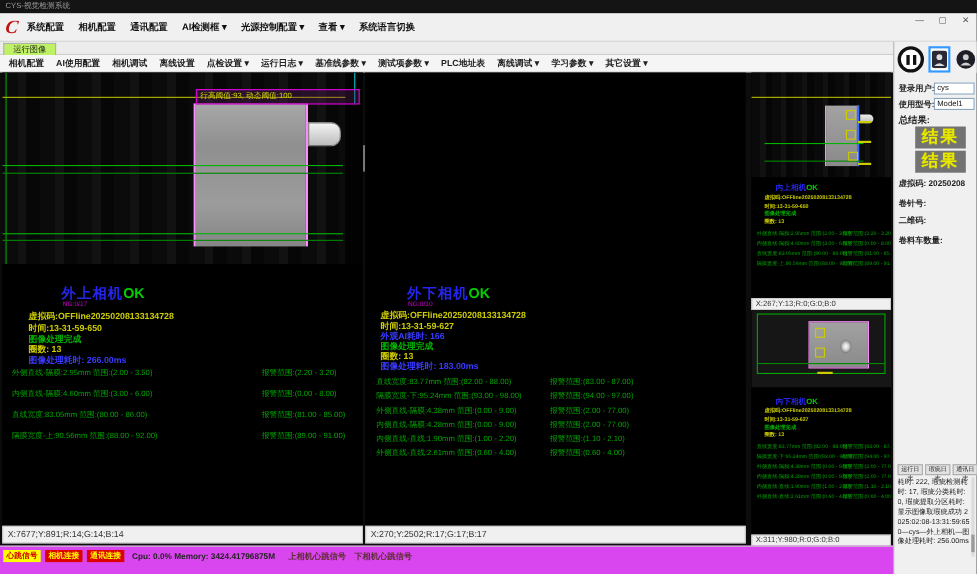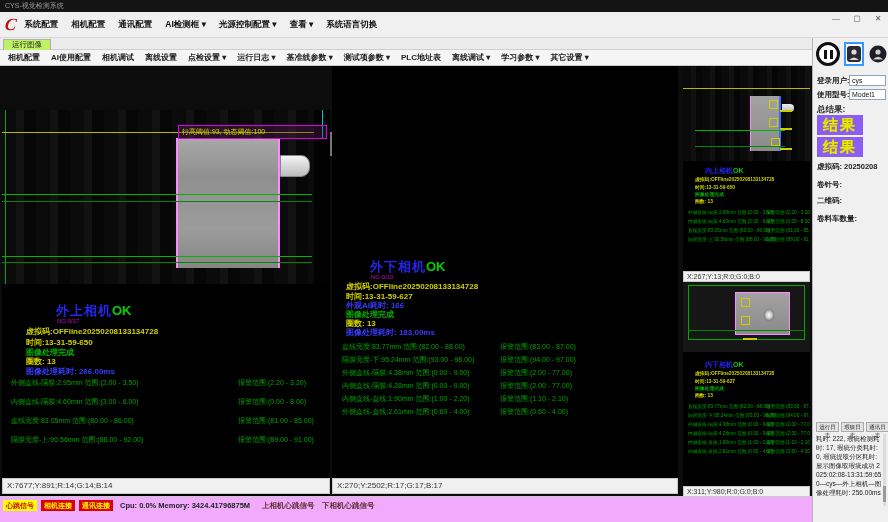--- a/index.html
+++ b/index.html
@@ -31,21 +31,21 @@
 
   
   .toolbar { left:0; top:50px; width:888px; height:16px; background:#f5f5f5;
     border-bottom:1px solid #c9c9c9; display:flex; align-items:center; gap:11px;
     padding-left:8px; }
   .tool-item { font-size:8px; color:#222; font-weight:bold; }
 
   
   .main { left:0; top:66px; width:812px; height:430px; background:#0c0c0c; }
   .panel { position:absolute; top:0; height:412px; background:#000; overflow:hidden; }
-  .panel-left { left:2px; width:328px;margin-top:44px; }
+  .panel-left { left:2px; width:328px; }
   .panel-mid { left:332px; width:346px; }
   .coordbar { position:absolute; height:16px; background:#f0f0f0; border:1px solid #c9c9c9;
     font-size:8px; color:#333; line-height:14px; padding-left:4px; }
   .coordbar-left { left:2px; top:412px; width:328px; }
   .coordbar-mid { left:332px; top:412px; width:346px; }
 
   .img-area { position:absolute; left:0; top:0; right:0; height:174px; overflow:hidden; }
   .img-left-bg { background:
      repeating-linear-gradient(90deg,#0b0b0b 0 14px,#121212 14px 22px,#070707 22px 34px); }
   .img-mid-bg { background:#1b1b1b; }
@@ -130,33 +130,33 @@
   .roundbtn { width:24px; height:24px; border-radius:50%; border:3px solid #111; background:#fff;
      display:flex; align-items:center; justify-content:center; gap:3px; }
   .pbar { width:3px; height:9px; background:#111; }
   .sqbtn { width:20px; height:24px; background:#fff; border:1px solid #9ab4cc;
      display:flex; align-items:center; justify-content:center; }
   .sqbtn.selected { border:2px solid #3399ff; }
   .sb-row { position:absolute; left:4px; font-size:7.5px; color:#222; font-weight:bold;
      white-space:nowrap; }
   .sb-input { position:absolute; width:37px; height:11px; background:#fff;
      border:1px solid #8aa5bd; font-size:7px; color:#111; line-height:9px; padding-left:2px; }
-  .resultbox { position:absolute; left:4px; width:46px; height:20px; background:#8b5cf6;
+  .resultbox { position:absolute; left:19px; width:46px; height:20px; background:#737373;
      color:#e8e800; font-size:15px; font-weight:bold; text-align:center; line-height:20px;
      letter-spacing:2px; text-shadow:0 0 1px #bbbb00; }
   .logtabs { position:absolute; left:3px; top:384px; display:flex; gap:2px; }
   .logtab { width:23px; height:10px; background:#e2e2e2; border:1px solid #aaa;
      font-size:5.5px; text-align:center; line-height:8px; color:#222; }
   .logbox { position:absolute; left:3px; top:396px; width:66px; height:72px; font-size:6.5px;
      line-height:9px; color:#222; overflow:hidden; word-break:break-all; }
   .logscroll { position:absolute; right:2px; top:396px; width:3px; height:72px; background:#dcdcdc; }
   .logthumb { position:absolute; left:0; bottom:4px; width:3px; height:16px; background:#9a9a9a; }
 
   
-  .statusbar { left:0; top:496px; width:812px; height:26px; background:#f0abfc;
+  .statusbar { left:0; top:496px; width:812px; height:26px; background:#d946ef;
      border-top:1px solid #c9c9c9;text-align:right; }
   .badge { position:absolute; top:3px; height:11px; font-size:7px; font-weight:bold;
      line-height:11px; padding:0 3px; }
   .badge-hb { left:3px; background:#ffff00; color:#cc0000; }
   .badge-cam { left:41px; background:#dd0000; color:#ffff00; }
   .badge-comm { left:79px; background:#dd0000; color:#ffff00; }
   .sb-text { position:absolute; top:4px; font-size:7.5px; color:#222; }
   .sb-cpu { left:120px; font-weight:bold; }
   .sb-up { left:262px; color:#5a2d2d; font-weight:bold; }
   .sb-down { left:322px; color:#5a2d2d; font-weight:bold; }

